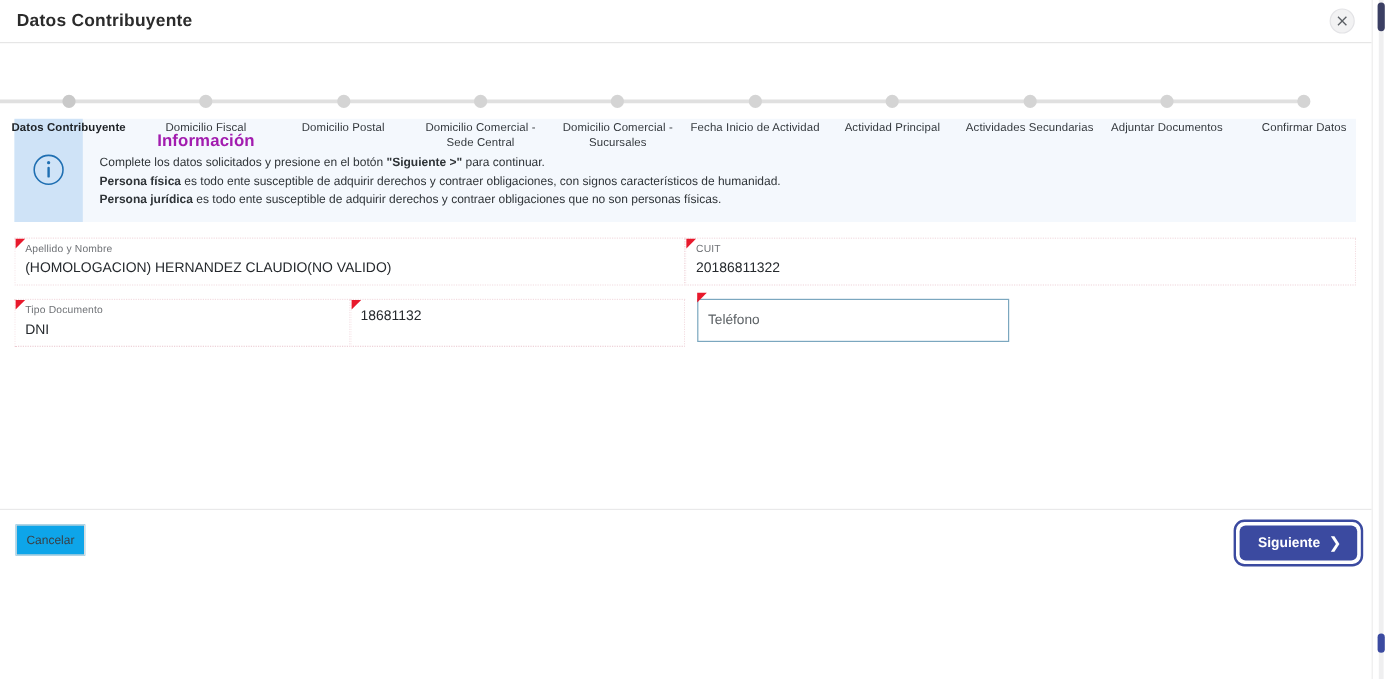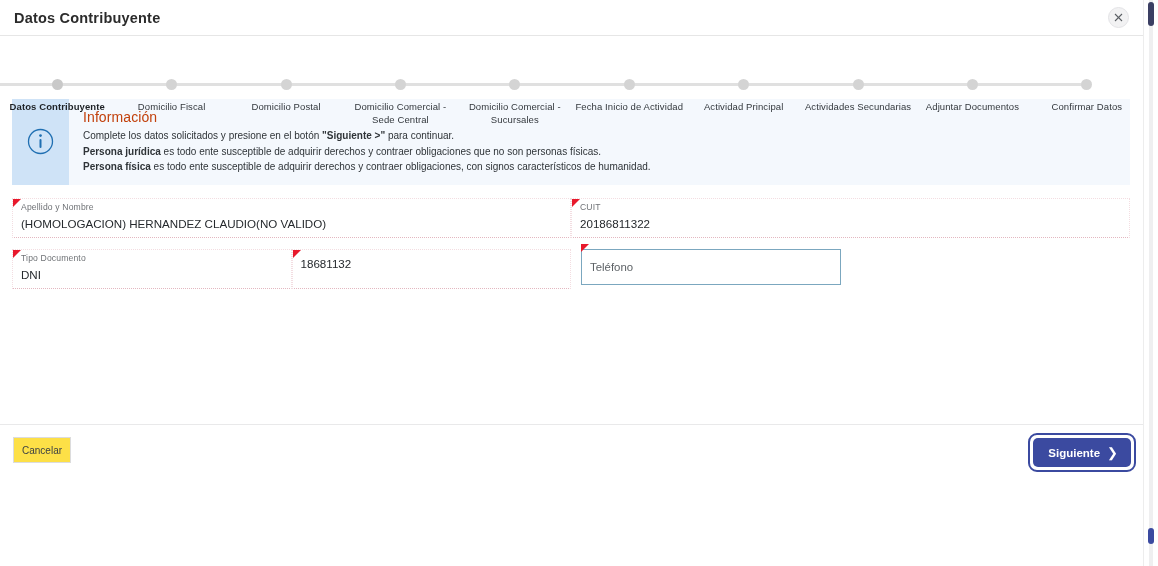--- a/index.html
+++ b/index.html
@@ -120,24 +120,25 @@
     background: #cfe3f7;
     display: flex;
     align-items: center;
     justify-content: center;
   }
   .info-body {
     padding: 10px 12px 10px 14px;
   }
   .info-heading {
     font-size: 14px;
-    font-weight: 400;
-    color: #c2410c;
+    font-weight: 700;
+    color: #a21caf;
     margin-bottom: 3px;
     letter-spacing: .1px;
+    margin-left: 48px;
   }
   .info-line {
     font-size: 10px;
     line-height: 15.5px;
     color: #2f3438;
   }
   .info-line b { font-weight: 700; }
 
   
   .form-area {
@@ -223,21 +224,21 @@
     height: 58px;
     border-top: 1px solid #e9e9ea;
     background: #ffffff;
   }
   .btn-cancel {
     position: absolute;
     left: 13px;
     top: 12px;
     min-width: 47px;
     height: 26px;
-    background: #fde047;
+    background: #0ea5e9;
     border: 1px solid #dcdcdd;
     font-family: "Liberation Sans", sans-serif;
     font-size: 10px;
     color: #3a3f44;
     cursor: pointer;
     padding: 0 8px;
   }
   .btn-next-wrap {
     position: absolute;
     right: 8px;
@@ -374,22 +375,22 @@
     <div class="info-icon-cell">
       <svg width="27" height="27" viewBox="0 0 27 27" aria-hidden="true">
         <circle cx="13.5" cy="13.5" r="12" fill="none" stroke="#1f6fb2" stroke-width="1.3"></circle>
         <circle cx="13.5" cy="7.6" r="1.35" fill="#1f6fb2"></circle>
         <rect x="12.5" y="11" width="2" height="9" rx="1" fill="#1f6fb2"></rect>
       </svg>
     </div>
     <div class="info-body">
       <div class="info-heading">Información</div>
       <div class="info-line"><span>Complete los datos solicitados y presione en el botón </span><b>"Siguiente &gt;"</b><span> para continuar.</span></div>
+      <div class="info-line"><b>Persona física</b><span> es todo ente susceptible de adquirir derechos y contraer obligaciones, con signos característicos de humanidad.</span></div>
       <div class="info-line"><b>Persona jurídica</b><span> es todo ente susceptible de adquirir derechos y contraer obligaciones que no son personas físicas.</span></div>
-      <div class="info-line"><b>Persona física</b><span> es todo ente susceptible de adquirir derechos y contraer obligaciones, con signos característicos de humanidad.</span></div>
     </div>
   </div>
 
   <div class="form-area">
 
     <div class="form-row">
       <div class="field readonly w-half">
         <div class="field-inner">
           <span class="corner-flag"></span>
           <div class="field-label">Apellido y Nombre</div>

